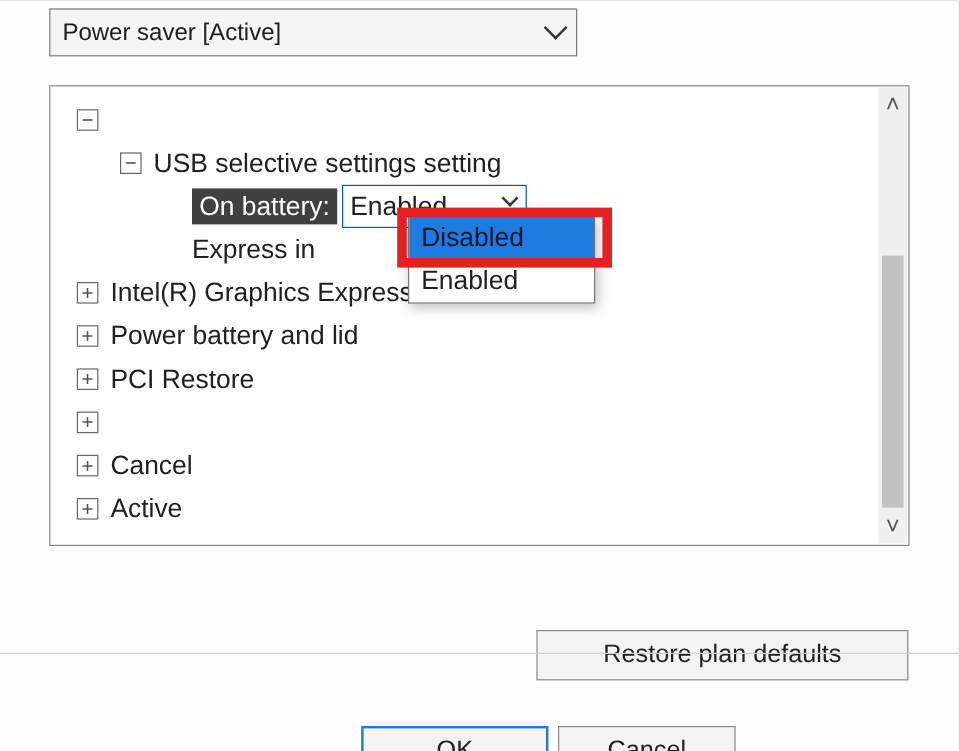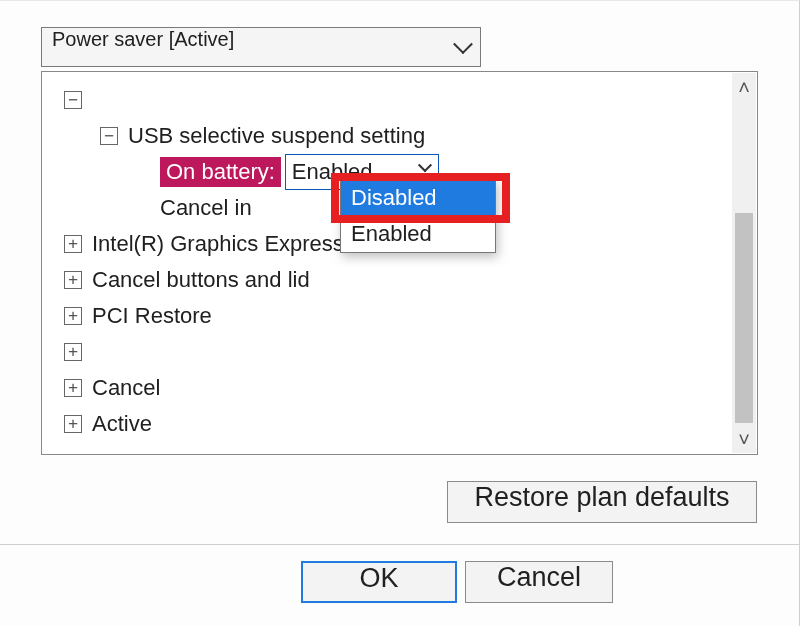--- a/index.html
+++ b/index.html
@@ -15,25 +15,25 @@
     width: 800px;
     height: 626px;
     background: #fdfdfd;
     border-right: 1px solid #d0d0d0;
     border-top: 1px solid #e8e8e8;
   }
 
   
   .plan-combo {
     position: absolute;
-    left: 41px; top: 26px;
+    left: 41px; top: 6px;
     width: 440px; height: 40px;
     border: 1px solid #7a7a7a;
     background: #f5f5f5;
-    display: flex; align-items: flex-start;
+    display: flex; align-items: center;
     padding: 0 10px;
     cursor: default;
   }
   .plan-combo .chev {
     position: absolute; right: 10px; top: 8px;
   }
   .chev-down {
     display: inline-block;
     width: 14px; height: 14px;
     border-right: 2px solid #333;
@@ -68,21 +68,21 @@
     display: inline-flex;
     align-items: center; justify-content: center;
     font-size: 16px; line-height: 14px;
     margin-right: 10px;
     color: #555;
     background: #fff;
     font-family: Consolas, monospace;
   }
 
   .label-sel {
-    background: #be185d;
+    background: #404040;
     color: #ffffff;
     padding: 2px 6px;
   }
 
   
   .val-combo {
     display: inline-flex;
     align-items: center;
     border: 1px solid #0a57b5;
     background: #fff;
@@ -110,21 +110,21 @@
   }
   .dropdown-item {
     height: 36px;
     display: flex; align-items: center;
     padding: 0 10px;
     font-size: 22px;
     cursor: default;
   }
   .dropdown-item.selected {
     background: #1f7be0;
-    color: #ffffff;
+    color: #0f172a;
   }
 
   
   .callout {
     position: absolute;
     left: 289px; top: 101px;
     width: 179px; height: 50px;
     border: 8px solid #e62020;
     z-index: 31;
     pointer-events: none;
@@ -148,23 +148,24 @@
     top: 140px; width: 18px; height: 210px;
     background: #c2c2c2;
   }
 
   
   .btn {
     position: absolute;
     height: 42px;
     border: 1px solid #8a8a8a;
     background: #f3f3f3;
-    display: flex; justify-content: center;
-    font-size: 27px;
-    cursor: default;
+    display: flex; align-items: center; justify-content: center;
+    font-size: 21px;
+    cursor: default;
+    margin-top: 44px;
   }
   .restore-btn { left: 447px; top: 480px; width: 310px; }
 
   .footer-rule {
     position: absolute;
     left: 0; right: 0; top: 543px;
     border-top: 1px solid #cfcfcf;
   }
 
   .ok-btn { left: 301px; top: 560px; width: 156px; border: 2px solid #1f7be0; }
@@ -183,42 +184,42 @@
   </div>
 
   <div class="tree-panel">
 
     <div class="tree-row indent0">
       <span class="glyph">−</span>
     </div>
 
     <div class="tree-row indent1">
       <span class="glyph">−</span>
-      <span>USB selective suspend setting</span>
+      <span>USB selective settings setting</span>
     </div>
 
     <div class="tree-row indent2">
       <span class="label-sel">On battery:</span>
       <span class="val-combo">
         <span>Enabled</span>
         <span class="chev-down"></span>
       </span>
     </div>
 
     <div class="tree-row indent2">
-      <span>Cancel in</span>
+      <span>Express in</span>
     </div>
 
     <div class="tree-row indent0">
       <span class="glyph">+</span>
       <span>Intel(R) Graphics Express</span>
     </div>
     <div class="tree-row indent0">
       <span class="glyph">+</span>
-      <span>Cancel buttons and lid</span>
+      <span>Power battery and lid</span>
     </div>
     <div class="tree-row indent0">
       <span class="glyph">+</span>
       <span>PCI Restore</span>
     </div>
     <div class="tree-row indent0">
       <span class="glyph">+</span>
     </div>
     <div class="tree-row indent0">
       <span class="glyph">+</span>

